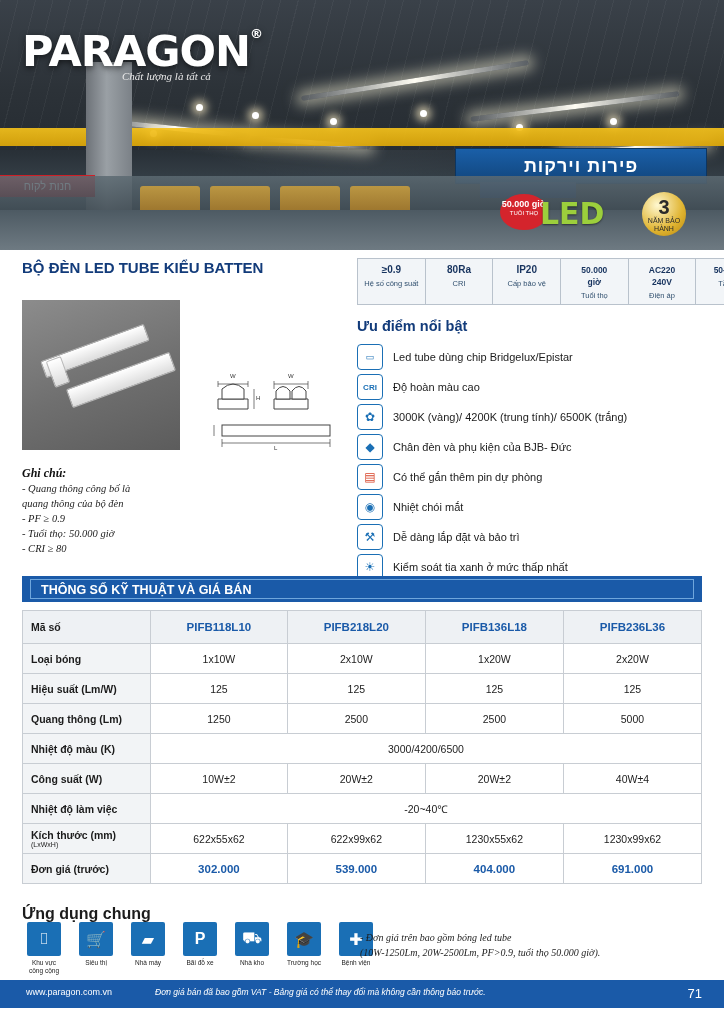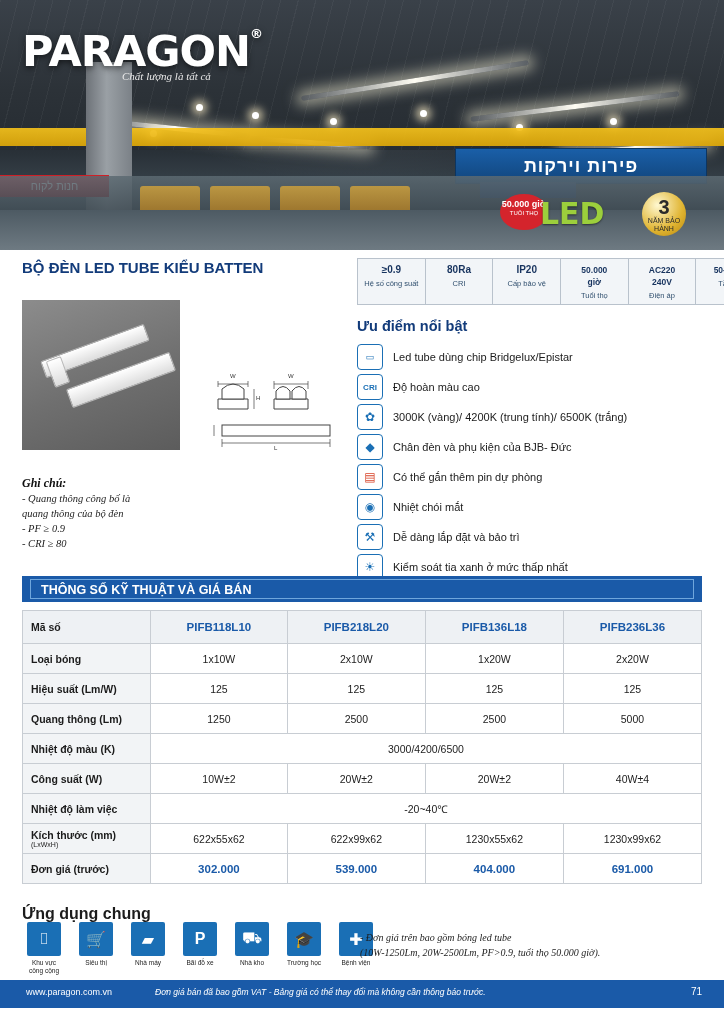--- a/index.html
+++ b/index.html
@@ -64,21 +64,21 @@
   .signboard{
     position:absolute;left:455px;top:148px;width:250px;height:34px;
     background:linear-gradient(180deg,#1a5fa8,#11457c);
     border:1px solid #0d3560;
   }
   .signboard span{
     display:block;text-align:center;color:#fff;font-size:18px;font-weight:bold;
     line-height:34px;letter-spacing:1px;
   }
   .sign2{
-    position:absolute;left:0px;top:175px;width:109px;height:22px;
+    position:absolute;left:0px;top:175px;width:95px;height:22px;
     background:linear-gradient(180deg,#cf2027,#a6151b);
   }
   .sign2 span{display:block;text-align:center;color:#fff;font-size:11px;line-height:22px;}
   .sign3{
     position:absolute;left:480px;top:182px;width:96px;height:16px;
     background:#26497c;
   }
   .produce{
     position:absolute;top:186px;height:28px;border-radius:3px;
     background:linear-gradient(180deg,#d5a53a,#b07c22);
@@ -150,21 +150,21 @@
   .b1{left:18px;top:42px;width:108px;height:16px;transform:rotate(-20deg);}
   .b2{left:44px;top:70px;width:108px;height:18px;transform:rotate(-20deg);}
   .b3{left:28px;top:58px;width:14px;height:26px;transform:rotate(-20deg);}
 
   
   .drawing{position:absolute;left:200px;top:365px;width:150px;height:90px;}
   .dr-label{position:absolute;font-size:6px;color:#333;}
 
   
   .notes{
-    position:absolute;left:22px;top:476px;width:210px;font-size:10.5px;color:#1c1c1c;
+    position:absolute;left:22px;top:466px;width:210px;font-size:10.5px;color:#1c1c1c;
     font-family:"Liberation Serif", serif;line-height:15px;
   }
   .notes .h{font-weight:bold;font-style:italic;font-size:12px;color:#111;}
   .notes .it{font-style:italic;}
 
   
   .feat-title{
     position:absolute;left:357px;top:318px;font-size:14.5px;font-weight:bold;color:#123b7a;
   }
   .feat{
@@ -221,21 +221,21 @@
     font-family:"Liberation Serif", serif;font-style:italic;line-height:15px;
   }
 
   
   .footer{
     position:absolute;left:0;top:980px;width:724px;height:28px;
     background:#1a5aa8;color:#fff;
   }
   .footer .url{position:absolute;left:26px;top:7px;font-size:9px;}
   .footer .mid{position:absolute;left:155px;top:7px;font-size:8.5px;font-style:italic;}
-  .footer .pg{position:absolute;right:22px;top:6px;font-size:10px;}
+  .footer .pg{position:absolute;right:22px;top:6px;font-size:13px;}
   .bottom-white{position:absolute;left:0;top:1008px;width:724px;height:16px;background:#fff;}
 </style>
 </head>
 <body>
 
 <div class="page">
 
   <div class="hero">
     <div class="ceil"></div>
 
@@ -352,20 +352,21 @@
     <div class="dr-label" style="left:88px;top:8px;">W</div>
     <div class="dr-label" style="left:56px;top:30px;">H</div>
     <div class="dr-label" style="left:74px;top:80px;">L</div>
   </div>
 
   <div class="notes">
     <div class="h">Ghi chú:</div>
     <div class="it">- Quang thông công bố là</div>
     <div class="it">  quang thông của bộ đèn</div>
     <div class="it">- PF ≥ 0.9</div>
+    <div class="it">- Tuổi thọ: 50.000 giờ</div>
     <div class="it">- CRI ≥ 80</div>
   </div>
 
   <div class="feat-title">Ưu điểm nổi bật</div>
 
   <div class="feat" style="top:344px;">
     <div class="ic" style="font-size:9px;">▭</div>
     <div class="tx">Led tube dùng chip Bridgelux/Epistar</div>
   </div>
   <div class="feat" style="top:374px;">

